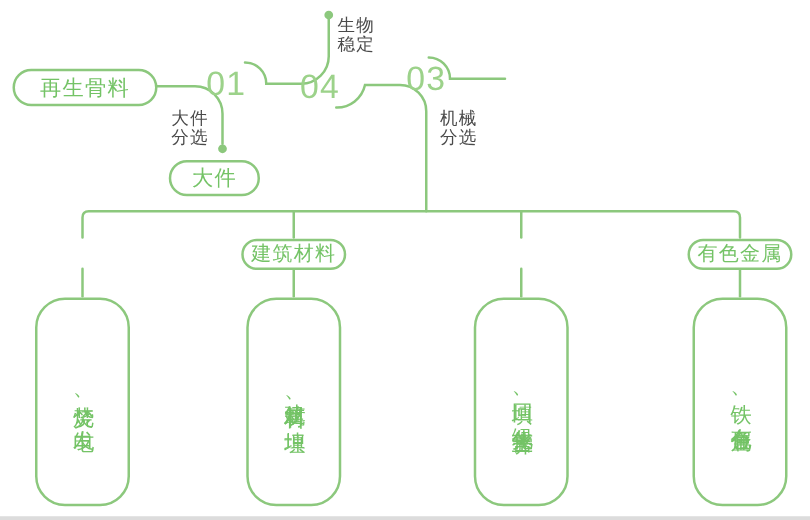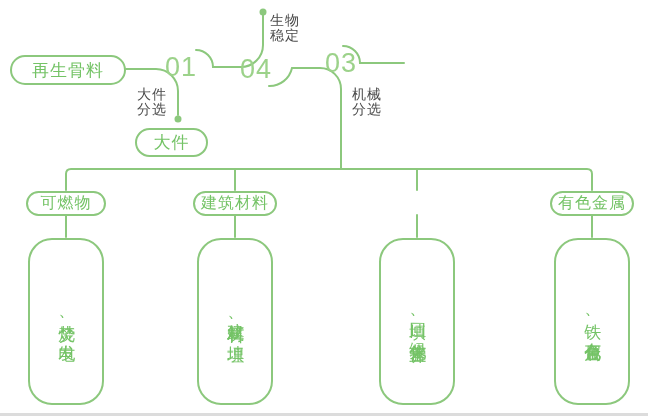--- a/index.html
+++ b/index.html
@@ -89,21 +89,20 @@
 
   <div class="steplabel lbl-bulky">大件
 分选</div>
   <div class="steplabel lbl-bio">生物
 稳定</div>
   <div class="steplabel lbl-mech">机械
 分选</div>
 
   <div class="pill bulky">大件</div>
 
-  <div class="pill cat c1">可燃物</div>
   <div class="box b1">
     <span class="vtext">焚烧、发电</span>
   </div>
 
   <div class="pill cat c2">建筑材料</div>
   <div class="box b2">
     <span class="vtext">建筑材料、填埋</span>
   </div>
 
   <div class="box b3">

